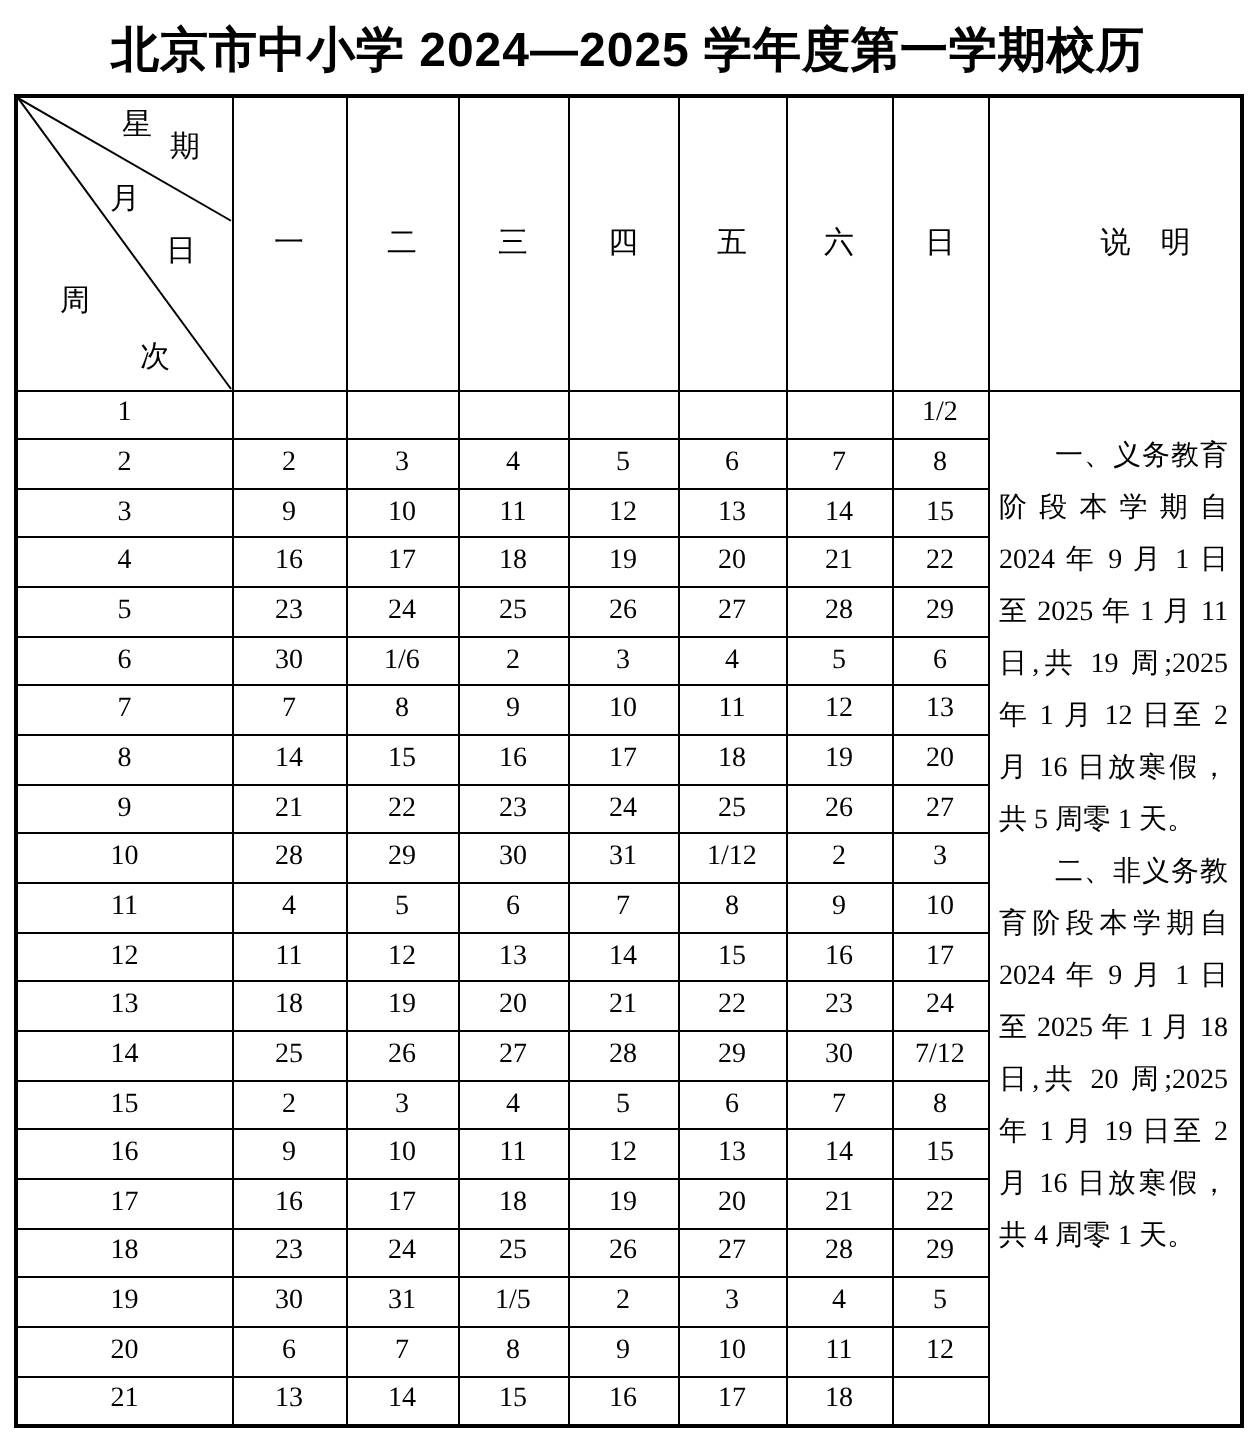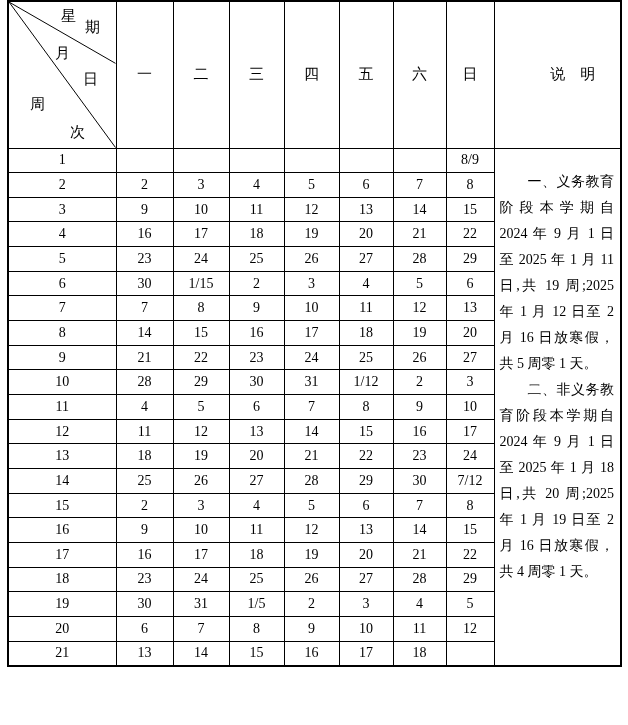--- a/index.html
+++ b/index.html
@@ -59,20 +59,21 @@
     text-indent: 2em;
     font-size: 14px;
     line-height: 26px;
     text-align: justify;
   }
 </style>
 </head>
 <body>
 
 <div class="page">
+  <div class="title">北京市中小学 2024—2025 学年度第一学期校历</div>
 
   <table class="cal">
     <colgroup>
       <col style="width:108px">
       <col style="width:57px">
         <col style="width:56px">
         <col style="width:55px">
       <col style="width:55px">
         <col style="width:54px">
         <col style="width:53px">
@@ -105,21 +106,21 @@
     </thead>
     <tbody id="cal-body">
         <tr>
           <td class="week-cell">1</td>
           <td></td>
           <td></td>
           <td></td>
           <td></td>
           <td></td>
           <td></td>
-          <td>8/9</td>
+          <td>1/2</td>
           <td class="notes-cell" rowspan="21">
             <p>一、义务教育阶段本学期自 2024 年 9 月 1 日至 2025 年 1 月 11 日,共 19 周;2025 年 1 月 12 日至 2 月 16 日放寒假，共 5 周零 1 天。</p>
             <p>二、非义务教育阶段本学期自 2024 年 9 月 1 日至 2025 年 1 月 18 日,共 20 周;2025 年 1 月 19 日至 2 月 16 日放寒假，共 4 周零 1 天。</p>
           </td>
         </tr>
         <tr>
           <td class="week-cell">2</td>
           <td>2</td>
           <td>3</td>
           <td>4</td>
@@ -154,21 +155,21 @@
           <td>24</td>
           <td>25</td>
           <td>26</td>
           <td>27</td>
           <td>28</td>
           <td>29</td>
         </tr>
         <tr>
           <td class="week-cell">6</td>
           <td>30</td>
-          <td>1/15</td>
+          <td>1/6</td>
           <td>2</td>
           <td>3</td>
           <td>4</td>
           <td>5</td>
           <td>6</td>
         </tr>
         <tr>
           <td class="week-cell">7</td>
           <td>7</td>
           <td>8</td>

